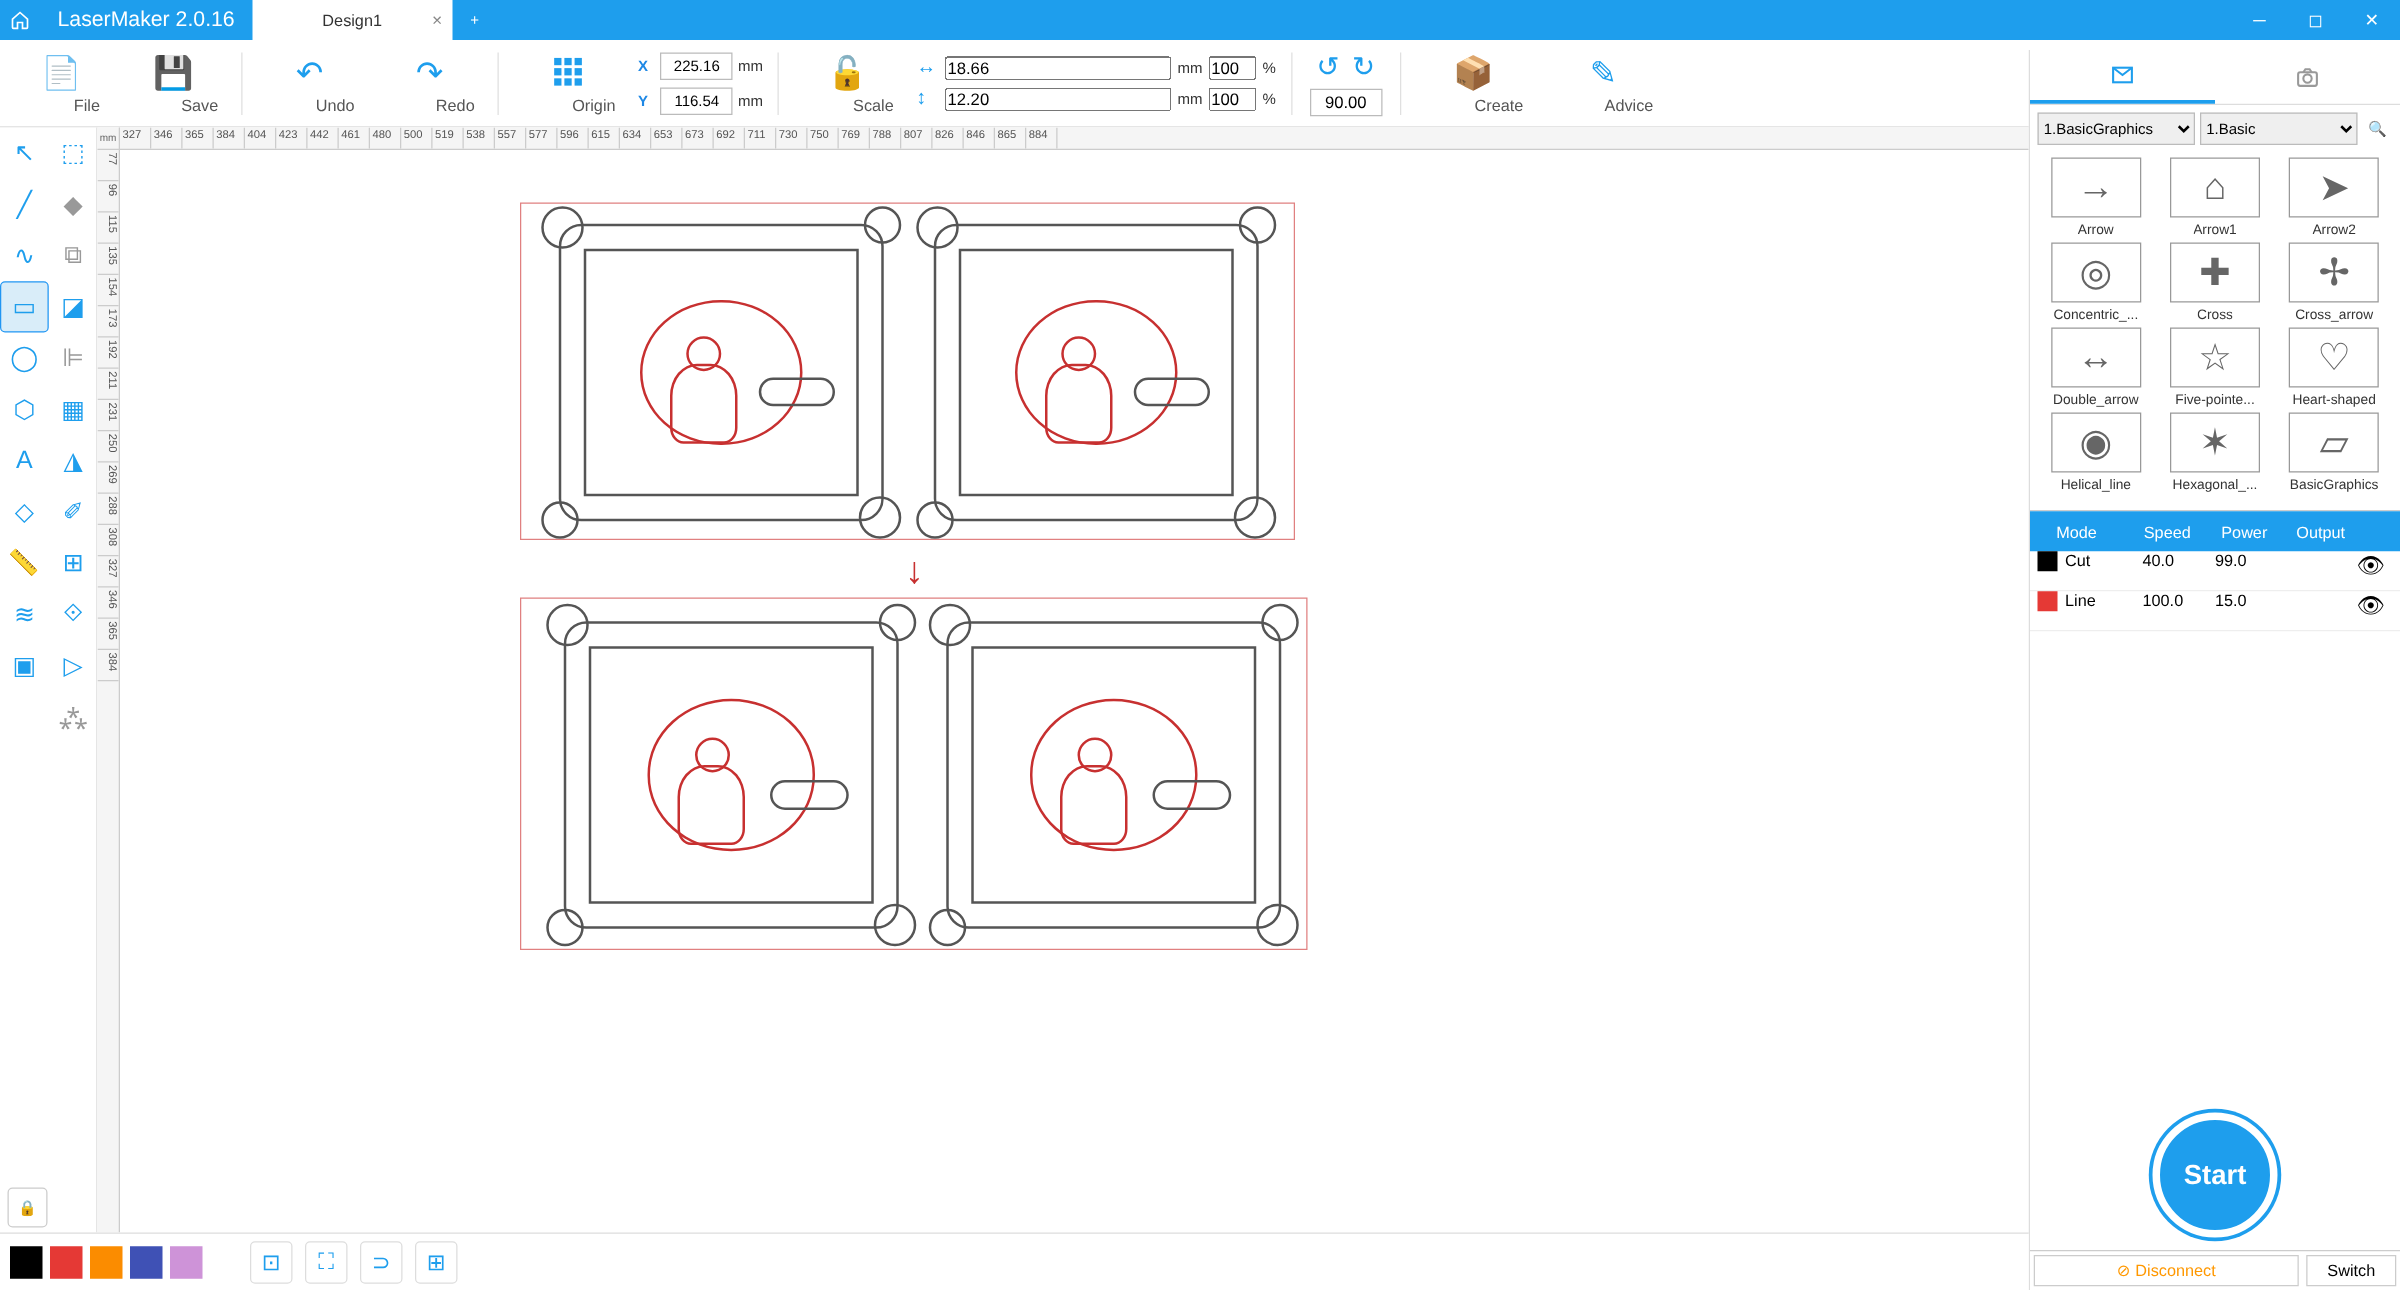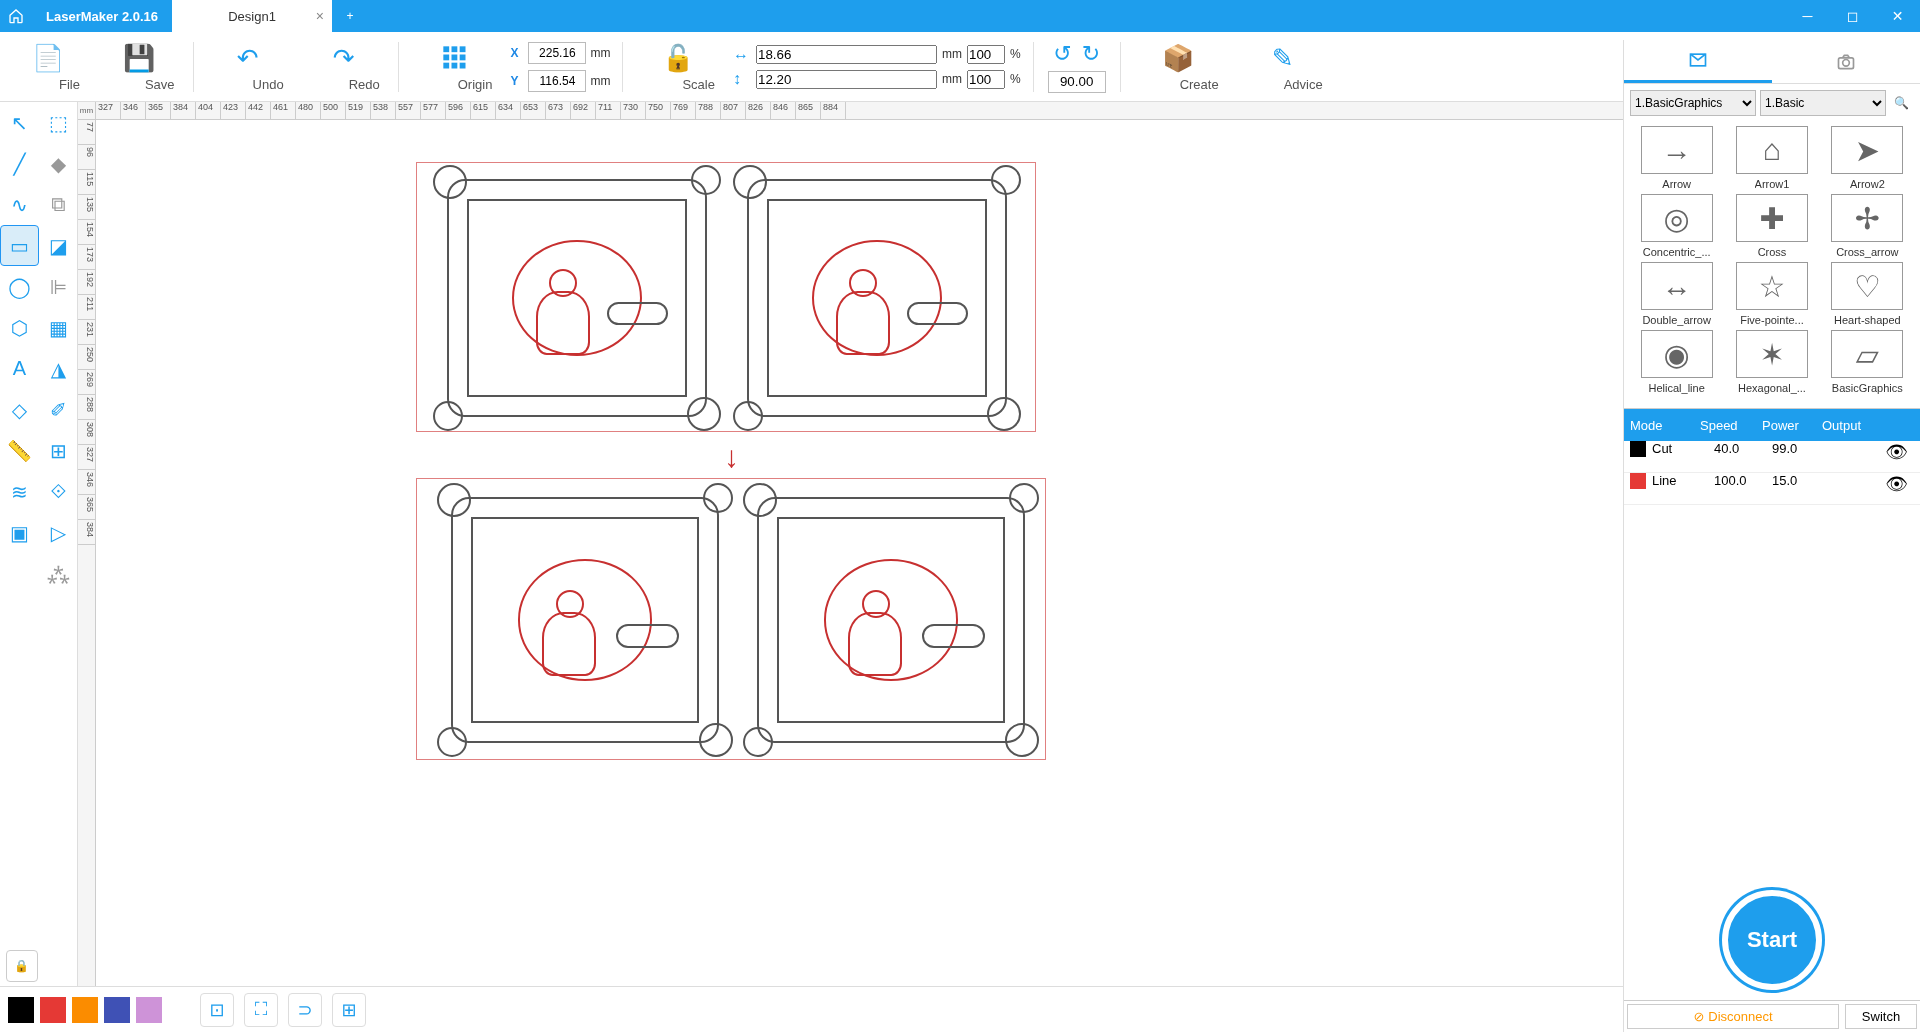--- a/index.html
+++ b/index.html
@@ -1,21 +1,21 @@
 <!DOCTYPE html>
 <html><head>
 <meta charset="utf-8">
 <style>
 * { box-sizing: border-box; margin: 0; padding: 0; user-select: none; }
 body { font-family: -apple-system, "Segoe UI", sans-serif; font-size: 12px; width: 1920px; height: 1032px; background: #f0f0f0; overflow: hidden; position: relative; }
 
 
 .titlebar { height: 32px; background: #1e9eed; display: flex; align-items: center; color: #fff; }
 .titlebar .home { width: 32px; height: 32px; display: flex; align-items: center; justify-content: center; }
-.titlebar .app-title { padding: 0 14px; font-size: 13px; font-weight: bold; }
+.titlebar .app-title { padding: 0 14px; font-size: 17px; }
 .tab { background: #fff; color: #333; height: 32px; display: flex; align-items: center; padding: 0 18px; position: relative; font-size: 13px; min-width: 160px; justify-content: center; }
 .tab .close { position: absolute; right: 8px; font-size: 14px; color: #888; }
 .add-tab { width: 24px; height: 24px; margin-left: 6px; display: flex; align-items: center; justify-content: center; color: #fff; }
 .win-controls { margin-left: auto; display: flex; }
 .win-btn { width: 45px; height: 32px; display: flex; align-items: center; justify-content: center; color: #fff; font-size: 14px; }
 
 
 .toolbar { height: 70px; background: #fff; border-bottom: 1px solid #ddd; display: flex; align-items: center; padding: 0 6px; }
 .tb-btn { display: flex; flex-direction: column; align-items: center; justify-content: center; padding: 4px 12px; height: 66px; color: #1e9eed; cursor: pointer; }
 .tb-btn .ico { height: 34px; display: flex; align-items: center; justify-content: center; font-size: 26px; }
@@ -73,21 +73,21 @@
 .shape-filters select { flex: 1; height: 26px; border: 1px solid #bbb; font-size: 12px; }
 .search-ico { width: 24px; height: 24px; display: flex; align-items: center; justify-content: center; color: #1e9eed; }
 .shape-grid { flex: 0 0 auto; padding: 4px 6px; display: grid; grid-template-columns: repeat(3, 1fr); gap: 4px 2px; max-height: 320px; overflow: hidden; }
 .shape-cell { display: flex; flex-direction: column; align-items: center; }
 .shape-thumb { width: 72px; height: 48px; border: 1px solid #999; display: flex; align-items: center; justify-content: center; font-size: 30px; color: #666; }
 .shape-lbl { font-size: 11px; color: #333; margin-top: 4px; max-width: 80px; overflow: hidden; text-overflow: ellipsis; white-space: nowrap; }
 
 .layer-panel { border-top: 1px solid #ccc; margin-top: 10px; }
 .layer-head { display: flex; background: #1e9eed; color: #fff; height: 32px; align-items: center; font-size: 13px; }
 .layer-head div { padding: 0 6px; }
-.lh-mode { width: 70px; } .lh-speed { width: 62px; } .lh-power { width: 60px; } .lh-out { flex: 1; }
+.lh-mode { width: 70px; margin-left: 15px; } .lh-speed { width: 62px; } .lh-power { width: 60px; } .lh-out { flex: 1; }
 .layer-row { display: flex; height: 32px; align-items: flex-start; border-bottom: 1px solid #eee; font-size: 13px; }
 .layer-sw { width: 16px; height: 16px; margin: 0 6px; }
 .layer-row .c-mode { width: 48px; } .layer-row .c-speed { width: 62px; text-align: left; padding-left: 14px;} .layer-row .c-power { width: 60px; padding-left: 10px;} 
 .layer-row .c-out { flex: 1; display: flex; justify-content: flex-end; padding-right: 12px; font-size: 18px; }
 
 .start-btn { width: 100px; height: 100px; border-radius: 50%; background: #1e9eed; color: #fff; display: flex; align-items: center; justify-content: center; font-size: 22px; font-weight: bold; margin: 30px auto 10px; border: 6px solid #fff; box-shadow: 0 0 0 3px #1e9eed; }
 .conn-row { display: flex; border-top: 1px solid #ccc; height: 32px; margin-top: auto; }
 .conn-status { flex: 1; display: flex; align-items: center; justify-content: center; color: #ff9800; font-size: 13px; border: 1px solid #ccc; margin: 3px; }
 .switch-btn { width: 72px; display: flex; align-items: center; justify-content: center; border: 1px solid #ccc; margin: 3px; font-size: 13px; }
 

